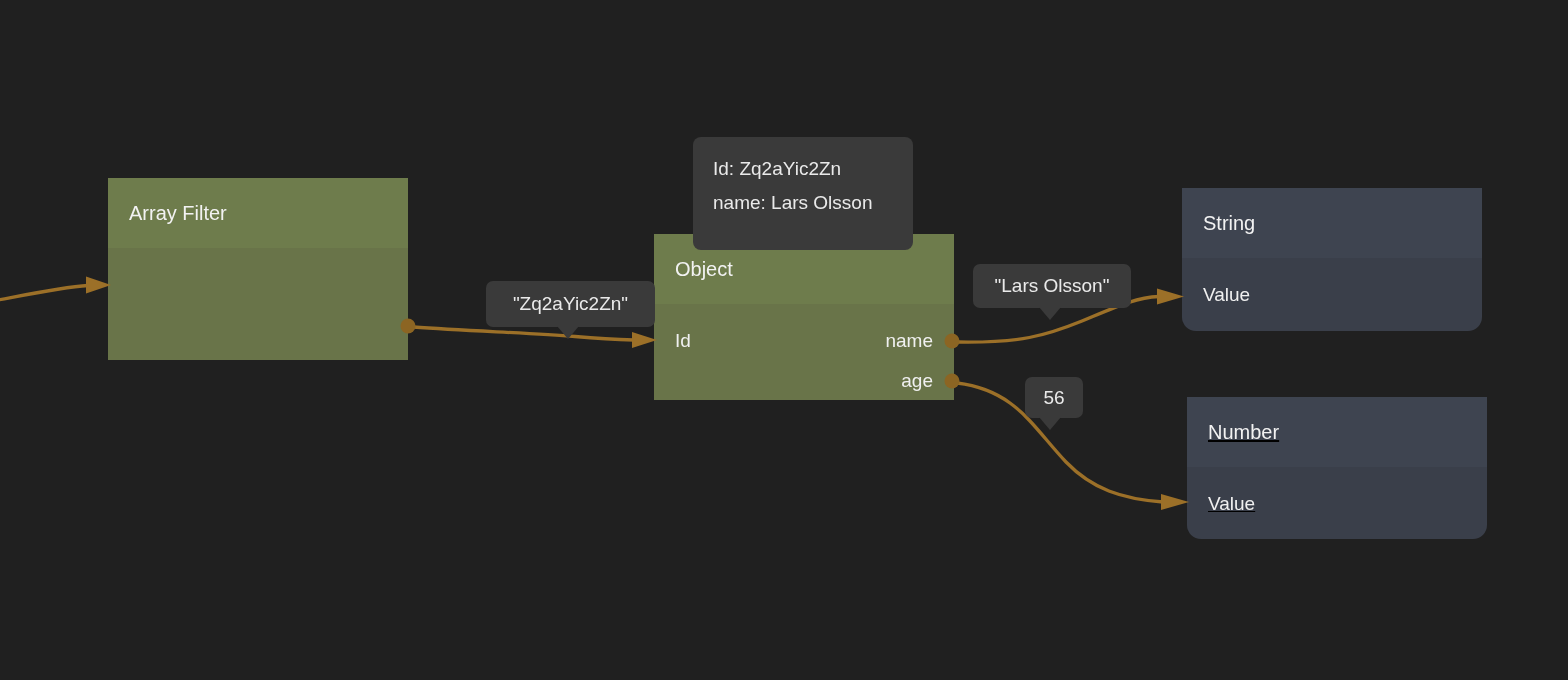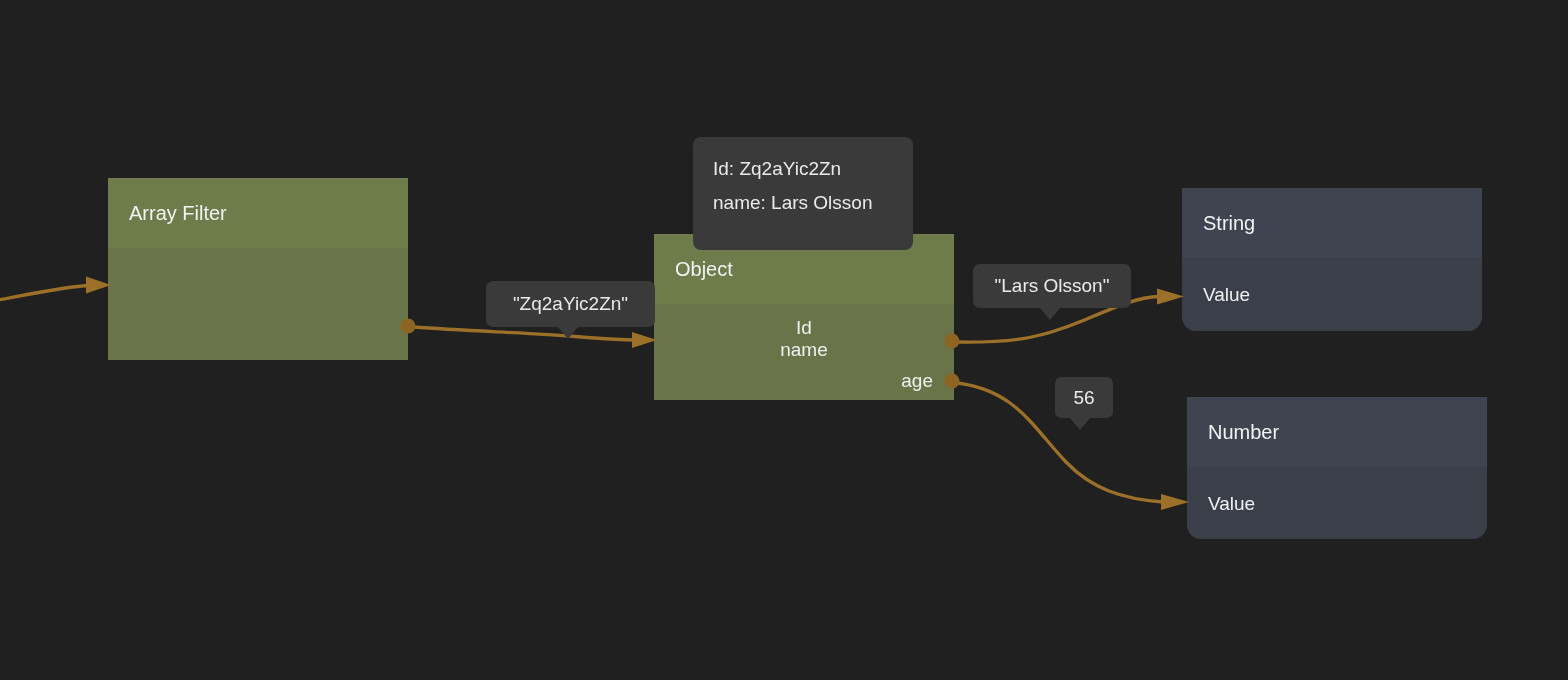--- a/index.html
+++ b/index.html
@@ -18,21 +18,21 @@
   .node.dark .node-header { background: var(--dark-header, #3e4450); }
   .node-header {
     height:70px; display:flex; align-items:center;
     padding:16px 21px; font-size:20px; color:#f2f2f2;
   }
   .node-body { padding-top:17px; }
   .row {
     height:40px; display:flex; align-items:center;
     padding:0 21px; font-size:19px; color:#f0f0f0;
   }
-  .row.both { justify-content:flex-end;flex-direction:column; }
+  .row.both { justify-content:space-between; }
   .row.out-only { justify-content:flex-end; }
 
   
   #wires { position:absolute; left:0; top:0; z-index:5; pointer-events:none; }
   #wires .wire { stroke: var(--wire, #9c7028); stroke-width:3.3; fill:none; pointer-events:stroke; }
   #wires .arrow { fill: var(--wire, #9c7028); }
   #wires .port { fill: var(--port, #8c6523); pointer-events:all; }
 
   
   .bubble {
@@ -86,21 +86,21 @@
     <div class="node-header">
       <span>String</span>
     </div>
     <div class="node-body">
       <div class="row">
         <span>Value</span>
       </div>
     </div>
   </div>
 
-  <div class="node dark" style="left:1187px; top:397px; width:300px; height:142px;">
+  <div class="node dark" style="left:1187px; top:397px; width:300px; height:142px;text-decoration:underline;">
     <div class="node-header">
       <span>Number</span>
     </div>
     <div class="node-body">
       <div class="row">
         <span>Value</span>
       </div>
     </div>
   </div>
 
@@ -132,18 +132,18 @@
   <div class="bubble" style="left:486px; top:281px; width:169px; height:46px;">
     <span>"Zq2aYic2Zn"</span>
     <span class="tail" style="left:71px;"></span>
   </div>
 
   <div class="bubble" style="left:973px; top:264px; width:158px; height:44px;">
     <span>"Lars Olsson"</span>
     <span class="tail" style="left:66px;"></span>
   </div>
 
-  <div class="bubble" style="left:1055px; top:377px; width:58px; height:41px;">
+  <div class="bubble" style="left:1025px; top:377px; width:58px; height:41px;">
     <span>56</span>
     <span class="tail" style="left:14px;"></span>
   </div>
 
 </div>
 
 </body></html>

